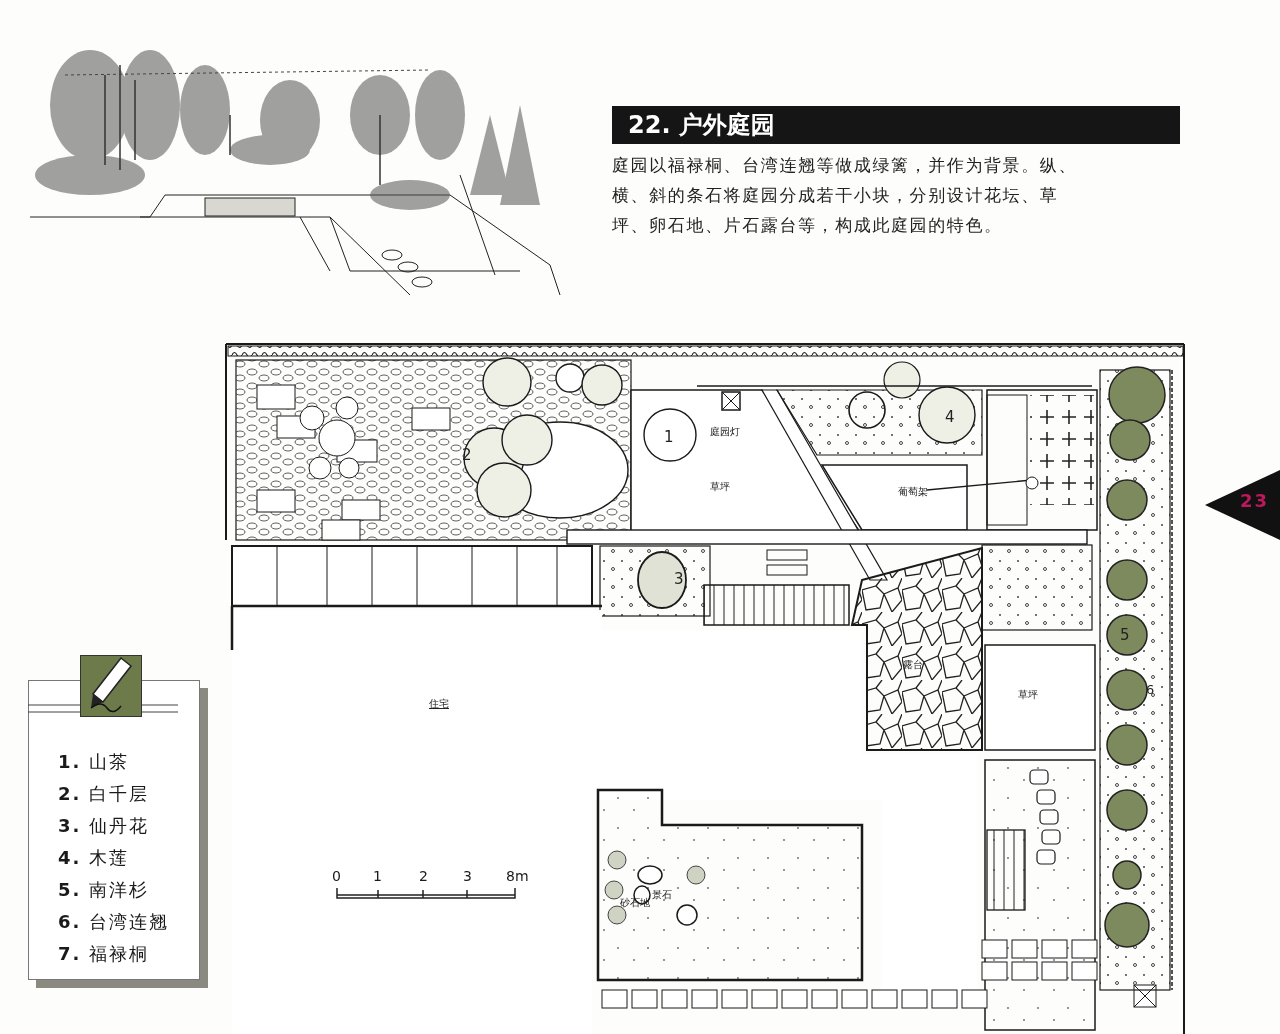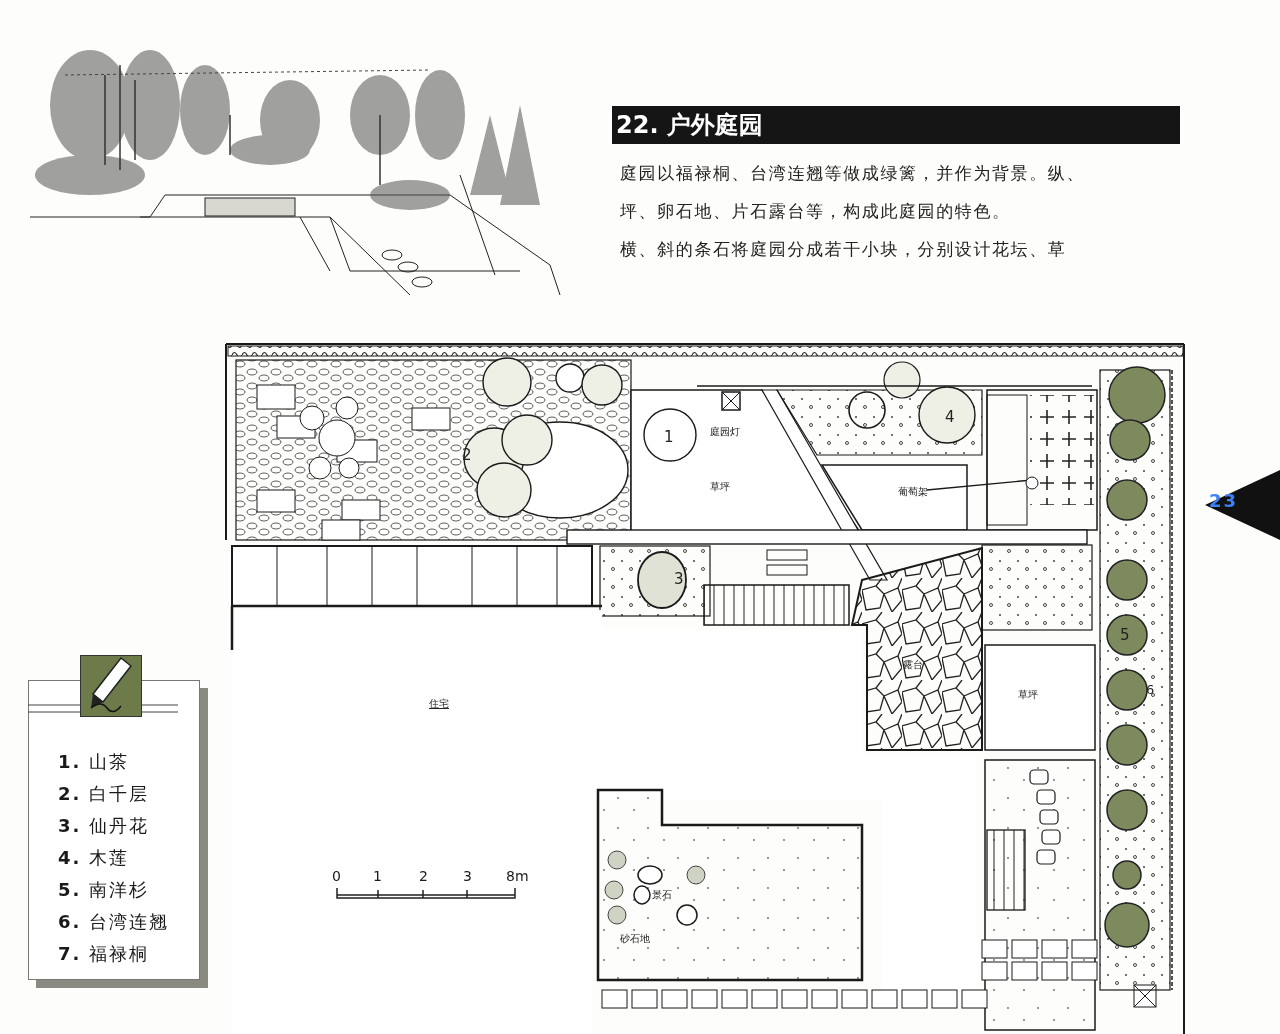--- a/index.html
+++ b/index.html
@@ -1,26 +1,26 @@
 <!DOCTYPE html>
 <html><head>
 <meta charset="utf-8">
 <style>
   html, body { margin:0; padding:0; }
   body { width:1280px; height:1034px; background:#fdfdfb; position:relative; overflow:hidden;
          font-family:"DejaVu Sans", sans-serif; color:#1a1a1a; }
   .sketch { position:absolute; left:30px; top:35px; width:570px; height:265px; }
   .title-bar { position:absolute; left:612px; top:106px; width:568px; height:38px; background:#151515;
-               color:#fff; font-size:24px; font-weight:bold; line-height:38px; padding-left:4px; box-sizing:border-box; }
+               color:#fff; font-size:24px; font-weight:bold; line-height:38px; padding-left:16px; box-sizing:border-box; }
   .desc { position:absolute; left:612px; top:150px; width:575px; font-size:17px; line-height:30px; letter-spacing:1.6px; color:#222; }
-  .desc p { margin:8px; }
+  .desc p { margin:0; }
   .plan { position:absolute; left:222px; top:340px; width:975px; height:694px; }
   .plan-label { position:absolute; font-size:10px; color:#222; }
   .page-tab { position:absolute; left:1205px; top:470px; width:75px; height:70px; }
-  .page-num { position:absolute; left:1209px; top:490px; color:#3b82f6; font-weight:bold; font-size:18px; letter-spacing:2px; }
+  .page-num { position:absolute; left:1240px; top:490px; color:#be185d; font-weight:bold; font-size:18px; letter-spacing:2px; }
   .legend-card { position:absolute; left:28px; top:680px; width:170px; height:298px; background:#fff;
                  border:1px solid #777; box-shadow:8px 8px 0 #8a8a80; }
   .legend-icon { position:absolute; left:80px; top:655px; width:60px; height:60px; background:#6d7a4a; border:1px solid #333; }
   .legend-lines { position:absolute; left:28px; top:700px; width:150px; }
   .legend-list { position:absolute; left:50px; top:738px; list-style:none; margin:8px; padding:0; }
   .legend-list li { font-size:18px; line-height:32px; letter-spacing:2px; }
   .legend-list li .num { font-weight:bold; }
   .scale { position:absolute; left:330px; top:868px; width:200px; height:40px; }
   .scale-tick { position:absolute; top:0; font-size:14px; }
 </style>
@@ -58,22 +58,22 @@
     <line x1="105" y1="45" x2="105" y2="125"></line>
     <line x1="200" y1="80" x2="200" y2="120"></line>
     <line x1="350" y1="80" x2="350" y2="150"></line>
   </g>
   <path d="M35,40 L400,35" stroke="#444" stroke-dasharray="3,3"></path>
 </svg>
 
 <div class="title-bar">22. 户外庭园</div>
 <div class="desc">
   <p>庭园以福禄桐、台湾连翘等做成绿篱，并作为背景。纵、</p>
+  <p>横、斜的条石将庭园分成若干小块，分别设计花坛、草</p>
   <p>坪、卵石地、片石露台等，构成此庭园的特色。</p>
-  <p>横、斜的条石将庭园分成若干小块，分别设计花坛、草</p>
 </div>
 
 <svg class="page-tab" viewBox="0 0 75 70">
   <polygon points="0,35 75,0 75,70" fill="#111"></polygon>
 </svg>
 <div class="page-num">23</div>
 
 <svg class="plan" viewBox="0 0 975 694">
   <defs>
     <pattern id="pebble" width="24" height="14" patternUnits="userSpaceOnUse">
@@ -246,21 +246,21 @@
   </g>
 </svg>
 
 <div class="plan-label" style="left:429px;top:697px;text-decoration:underline;">住宅</div>
 <div class="plan-label" style="left:710px;top:425px;">庭园灯</div>
 <div class="plan-label" style="left:710px;top:480px;">草坪</div>
 <div class="plan-label" style="left:898px;top:485px;">葡萄架</div>
 <div class="plan-label" style="left:903px;top:658px;">露台</div>
 <div class="plan-label" style="left:1018px;top:688px;">草坪</div>
 <div class="plan-label" style="left:652px;top:888px;font-family:Liberation Serif, serif;">景石</div>
-<div class="plan-label" style="left:620px;top:932px;">砂石地</div>
+<div class="plan-label" style="left:620px;top:896px;">砂石地</div>
 
 <div class="plan-label" style="left:664px;top:428px;font-size:15px;">1</div>
 <div class="plan-label" style="left:462px;top:446px;font-size:15px;">2</div>
 <div class="plan-label" style="left:674px;top:570px;font-size:15px;">3</div>
 <div class="plan-label" style="left:945px;top:408px;font-size:15px;">4</div>
 <div class="plan-label" style="left:1120px;top:626px;font-size:15px;">5</div>
 <div class="plan-label" style="left:1146px;top:682px;font-size:13px;">6</div>
 
 <div class="scale">
   <span class="scale-tick" style="left:2px;">0</span>

